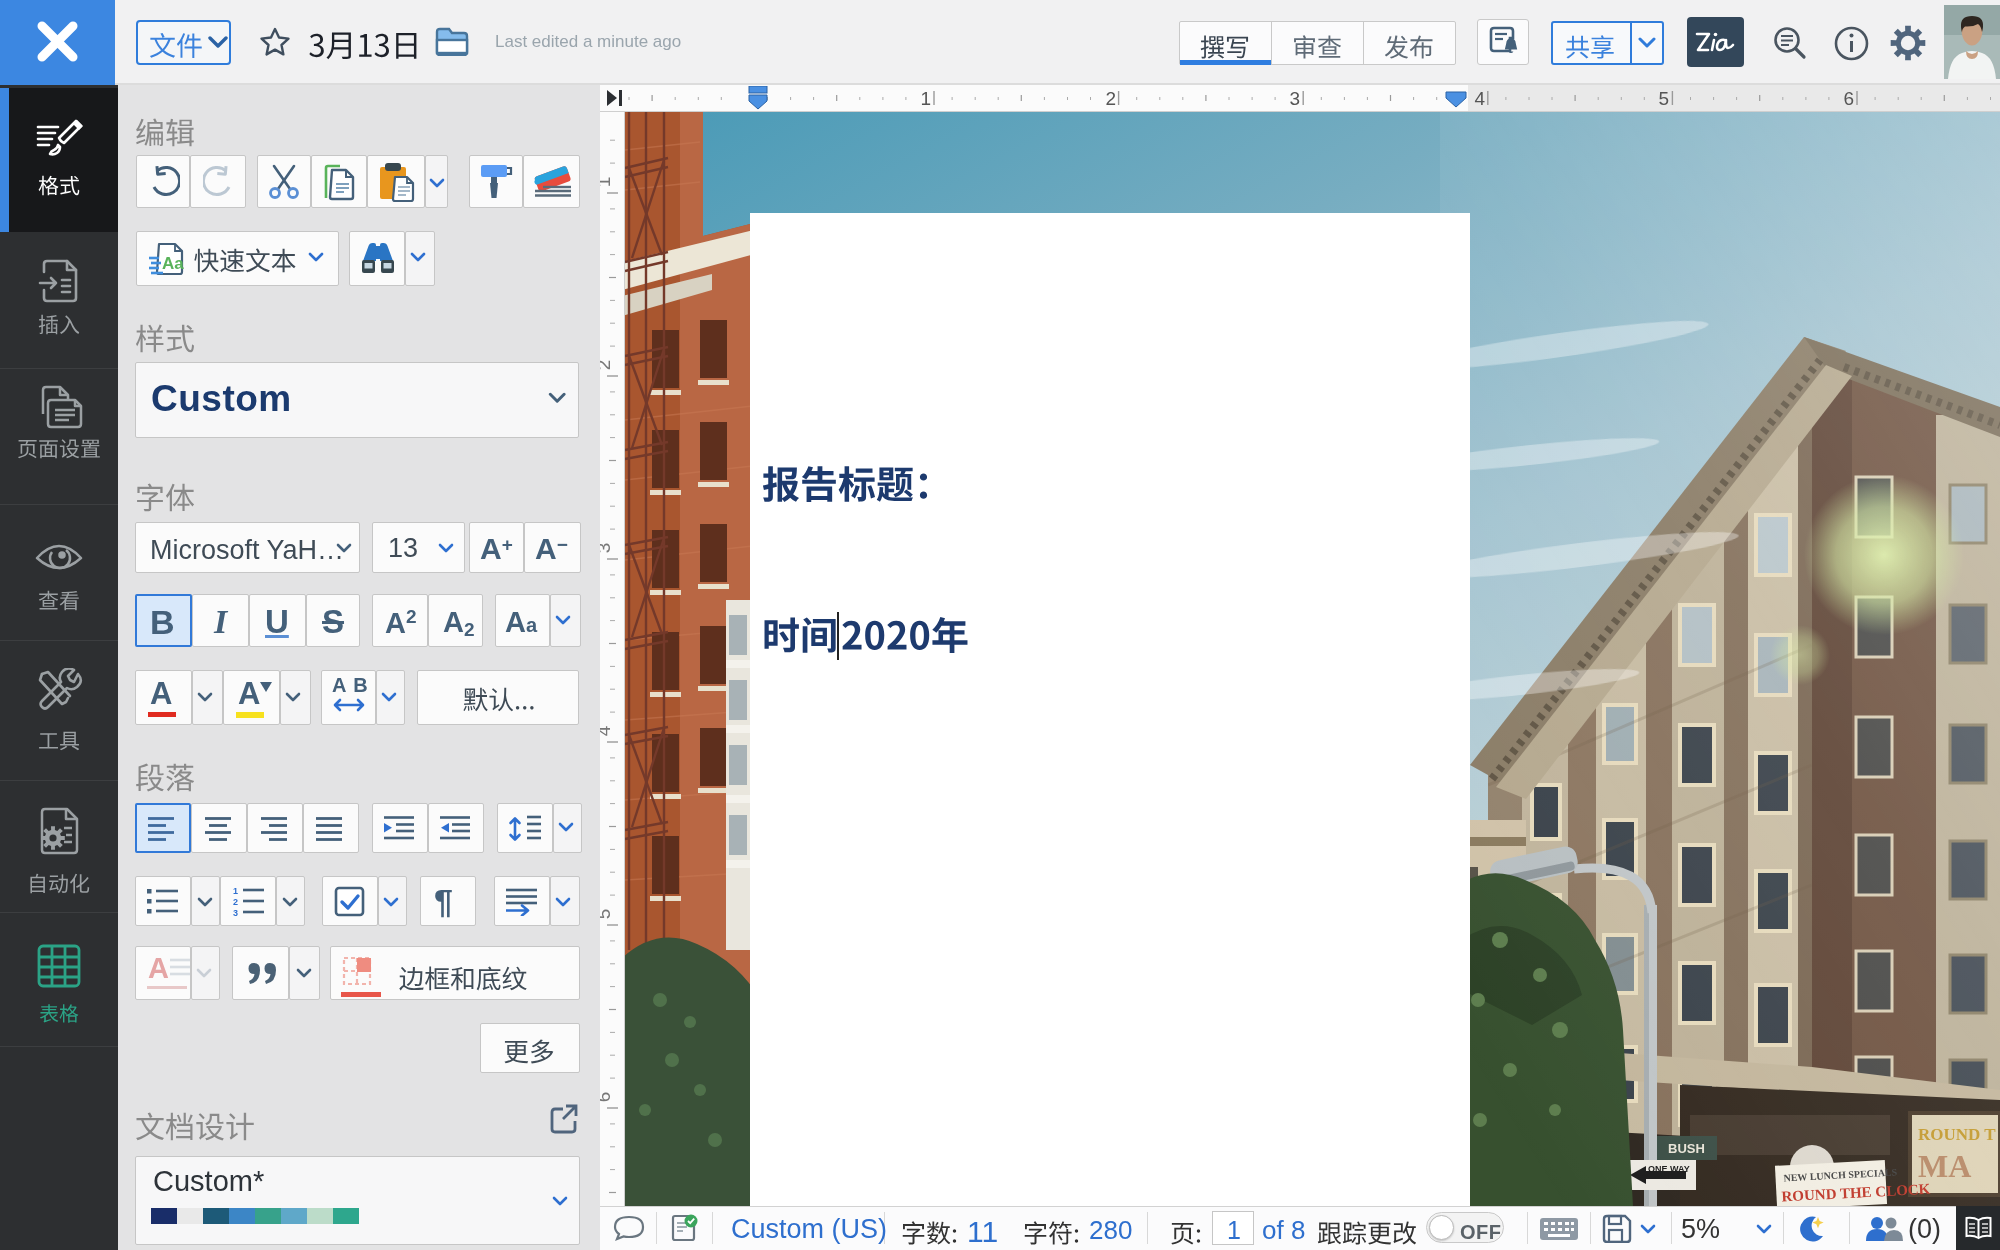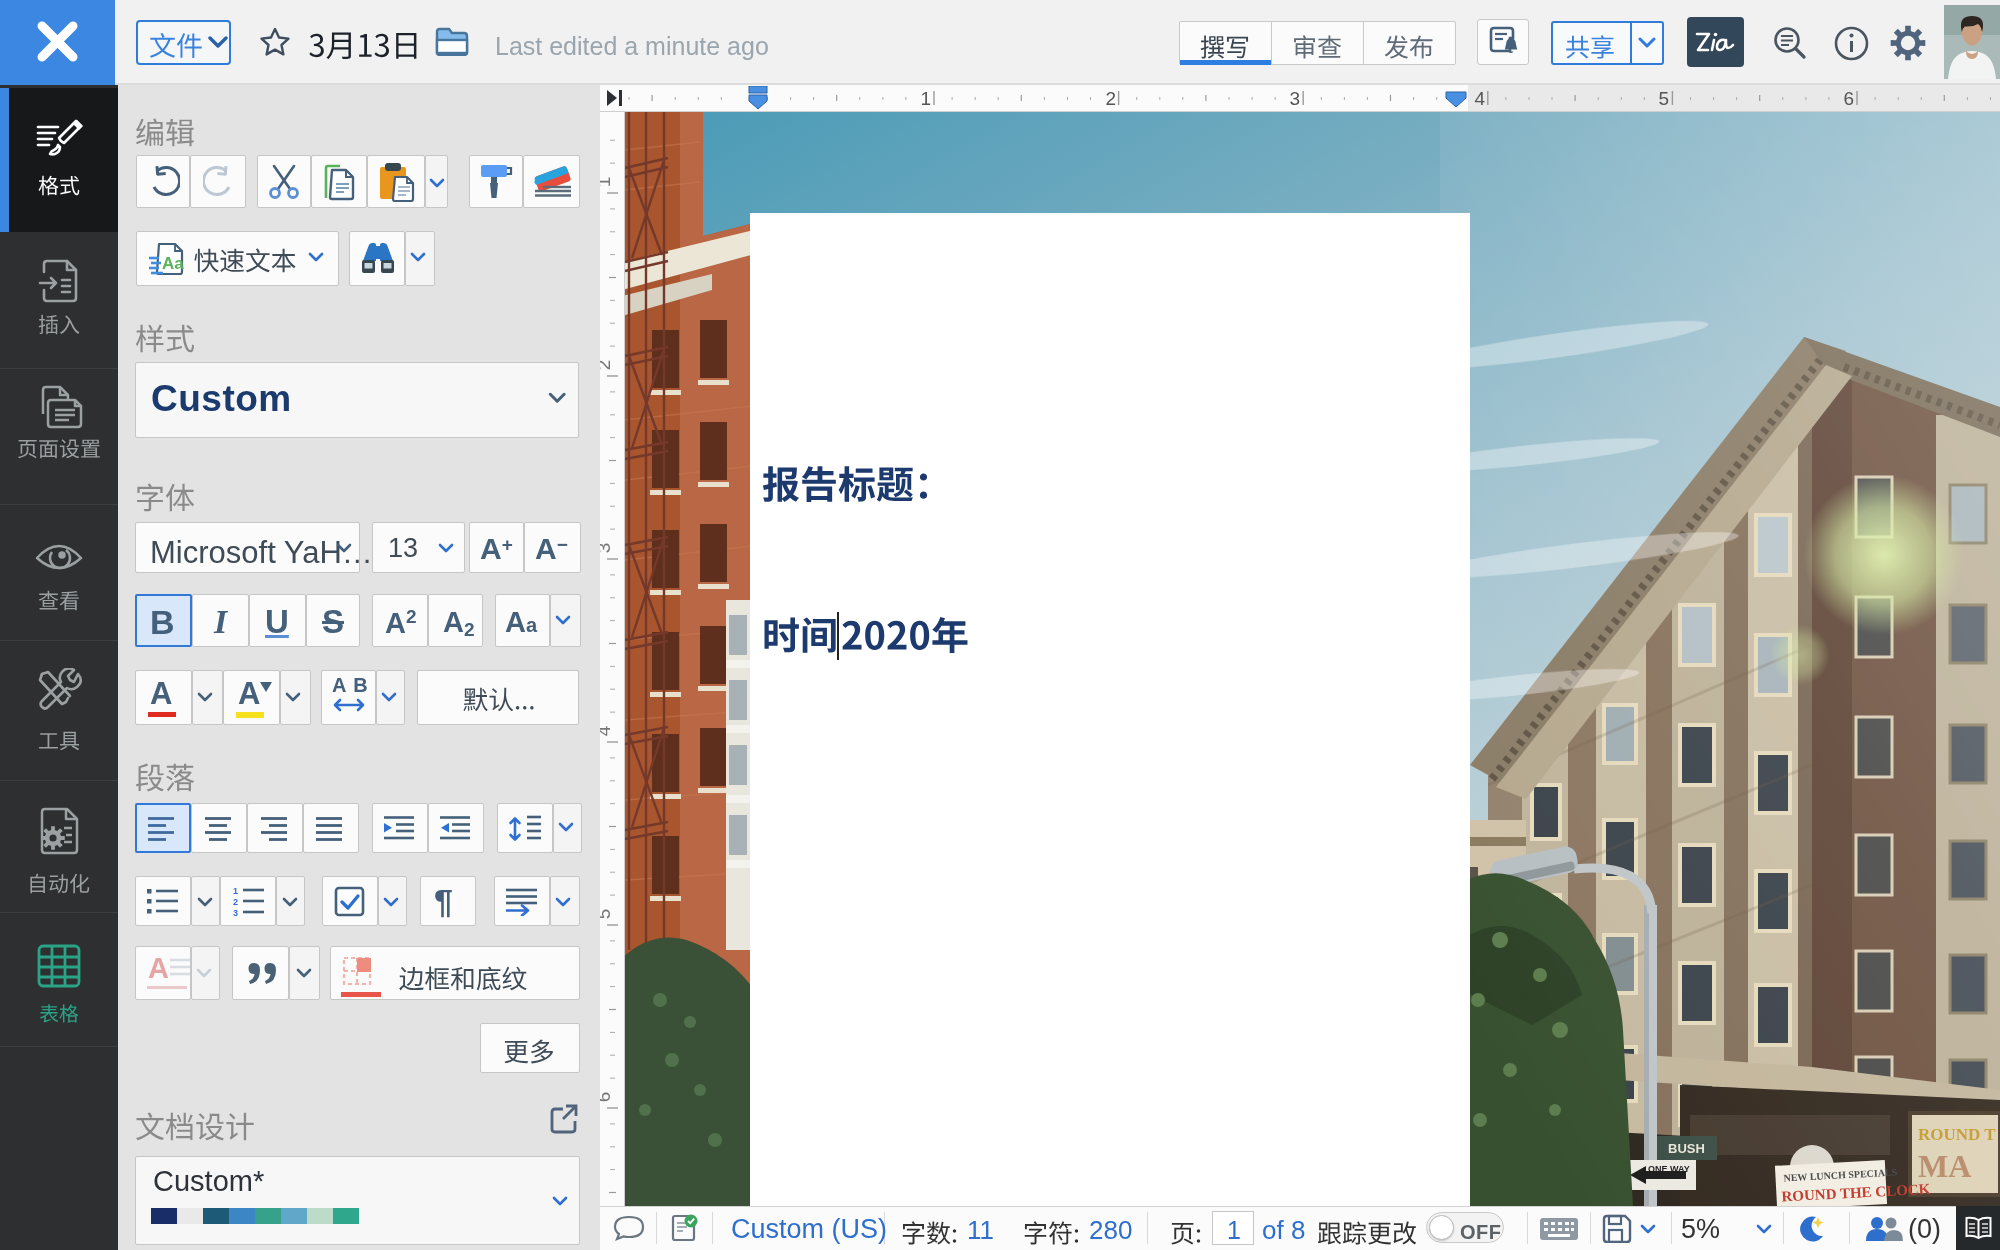--- a/index.html
+++ b/index.html
@@ -29,21 +29,21 @@
 <svg class="abs" style="left:259px;top:26px" width="32" height="32">
       <path d="M16 3 L20 11.5 L29.5 12.6 L22.5 19 L24.4 28.4 L16 23.6 L7.6 28.4 L9.5 19 L2.5 12.6 L12 11.5 Z" fill="none" stroke="#3f4e5e" stroke-width="2.4" stroke-linejoin="round"></path>
     </svg>
 <svg style="position:absolute;left:308px;top:24px;overflow:visible" width="114" height="42" viewBox="0 -32.86 113.61 42.16">
       <path d="M8.153 0.403C12.214 0.403 15.469 -2.015 15.469 -6.076C15.469 -9.207 13.33 -11.191 10.664 -11.842V-11.997C13.082 -12.834 14.693999999999999 -14.693999999999999 14.693999999999999 -17.453C14.693999999999999 -21.049 11.904 -23.126 8.06 -23.126C5.4559999999999995 -23.126 3.441 -21.979 1.736 -20.429L3.255 -18.631C4.557 -19.933 6.138 -20.832 7.967 -20.832C10.354 -20.832 11.811 -19.406 11.811 -17.236C11.811 -14.786999999999999 10.23 -12.896 5.518 -12.896V-10.725999999999999C10.788 -10.725999999999999 12.586 -8.928 12.586 -6.169C12.586 -3.565 10.695 -1.953 7.967 -1.953C5.394 -1.953 3.689 -3.193 2.356 -4.557L0.899 -2.7279999999999998C2.387 -1.085 4.619 0.403 8.153 0.403Z M23.622 -24.397V-14.849C23.622 -9.858 23.125999999999998 -3.565 18.104 0.837C18.630999999999997 1.147 19.529999999999998 2.015 19.871 2.511C22.909 -0.155 24.458999999999996 -3.658 25.233999999999998 -7.192H40.206999999999994V-0.992C40.206999999999994 -0.31 39.989999999999995 -0.093 39.245999999999995 -0.062C38.533 -0.031 36.022 0.0 33.449 -0.093C33.852 0.558 34.286 1.643 34.441 2.356C37.757999999999996 2.356 39.834999999999994 2.325 41.044 1.891C42.191 1.488 42.656 0.713 42.656 -0.961V-24.397ZM25.977999999999998 -22.134H40.206999999999994V-16.926H25.977999999999998ZM25.977999999999998 -14.725H40.206999999999994V-9.455H25.637C25.884999999999998 -11.284 25.977999999999998 -13.082 25.977999999999998 -14.725Z M50.933 0.0H63.394999999999996V-2.356H58.837999999999994V-22.723H56.668C55.428 -22.01 53.971 -21.483 51.955999999999996 -21.111V-19.313H56.016999999999996V-2.356H50.933Z M73.563 0.403C77.624 0.403 80.87899999999999 -2.015 80.87899999999999 -6.076C80.87899999999999 -9.207 78.74 -11.191 76.074 -11.842V-11.997C78.49199999999999 -12.834 80.104 -14.693999999999999 80.104 -17.453C80.104 -21.049 77.314 -23.126 73.47 -23.126C70.866 -23.126 68.851 -21.979 67.146 -20.429L68.66499999999999 -18.631C69.967 -19.933 71.548 -20.832 73.377 -20.832C75.764 -20.832 77.221 -19.406 77.221 -17.236C77.221 -14.786999999999999 75.64 -12.896 70.928 -12.896V-10.725999999999999C76.198 -10.725999999999999 77.996 -8.928 77.996 -6.169C77.996 -3.565 76.10499999999999 -1.953 73.377 -1.953C70.804 -1.953 69.09899999999999 -3.193 67.76599999999999 -4.557L66.309 -2.7279999999999998C67.797 -1.085 70.029 0.403 73.563 0.403Z M90.458 -10.911999999999999H105.92699999999999V-2.201H90.458ZM90.458 -13.206V-21.607H105.92699999999999V-13.206ZM88.071 -23.932V2.139H90.458V0.124H105.92699999999999V1.984H108.407V-23.932Z" fill="#1d2129"></path>
     </svg>
 <svg class="abs" style="left:435px;top:27px" width="34" height="29">
       <path d="M2 5 q0-3 3-3 h9 l3 4 h12 q3 0 3 3 v16 q0 3-3 3 H5 q-3 0-3-3 Z" fill="#85bcec" stroke="#48759b" stroke-width="2.4"></path>
       <rect x="2" y="13" width="30" height="13" fill="#fff" stroke="#48759b" stroke-width="2.4"></rect>
     </svg>
-<div class="lat" style="left:495px;top:32px;font-size:25px;color:#9aa5ad">Last edited a minute ago</div>
+<div class="lat" style="left:495px;top:32px;font-size:17px;color:#9aa5ad">Last edited a minute ago</div>
 <div class="abs" style="left:1179px;top:21px;width:277px;height:44px;background:#fbfbfc;border:1px solid #c9c9c9;border-radius:2px"></div>
 <div class="abs" style="left:1271px;top:21px;width:1px;height:44px;background:#c9c9c9"></div>
 <div class="abs" style="left:1363px;top:21px;width:1px;height:44px;background:#c9c9c9"></div>
 <svg style="position:absolute;left:1200px;top:30px;overflow:visible" width="50" height="34" viewBox="0 -26.50 50.00 34.00">
       <path d="M18.925 -2.225 17.525000000000002 -1.3C19.3 -0.375 21.475 1.05 22.55 2.0L24.075000000000003 0.9750000000000001C22.925 0.0 20.700000000000003 -1.35 18.925 -2.225ZM14.375 -1.675 12.625 -2.2C11.55 -1.0 9.575000000000001 0.05 7.7 0.775C8.1 1.075 8.75 1.725 9.025 2.075C10.950000000000001 1.225 13.100000000000001 -0.15000000000000002 14.375 -1.675ZM0.7000000000000001 -8.025 1.175 -6.2250000000000005 4.175 -7.2V-0.17500000000000002C4.175 0.17500000000000002 4.05 0.275 3.75 0.275C3.45 0.30000000000000004 2.475 0.30000000000000004 1.4000000000000001 0.25C1.625 0.775 1.875 1.55 1.925 2.0C3.5250000000000004 2.025 4.4750000000000005 1.9500000000000002 5.075 1.6500000000000001C5.7 1.375 5.925000000000001 0.8500000000000001 5.925000000000001 -0.17500000000000002V-7.775L8.675 -8.700000000000001L8.4 -10.4L5.925000000000001 -9.625V-14.200000000000001H8.625V-15.950000000000001H5.925000000000001V-20.975H4.175V-15.950000000000001H1.05V-14.200000000000001H4.175V-9.075000000000001ZM18.05 -4.45H13.975000000000001V-7.375H18.05ZM23.225 -8.925H19.775000000000002V-11.075000000000001H18.05V-8.925H13.975000000000001V-11.075000000000001H12.25V-8.925H9.15V-7.375H12.25V-4.45H8.025V-2.875H24.025000000000002V-4.45H19.775000000000002V-7.375H23.225ZM18.325 -13.675V-15.475000000000001H23.175V-20.200000000000003H16.75V-13.675C16.75 -12.0 17.25 -11.600000000000001 19.0 -11.600000000000001C19.400000000000002 -11.600000000000001 21.55 -11.600000000000001 21.925 -11.600000000000001C23.3 -11.600000000000001 23.75 -12.125 23.925 -14.100000000000001C23.475 -14.225000000000001 22.85 -14.450000000000001 22.525000000000002 -14.700000000000001C22.450000000000003 -13.25 22.35 -13.025 21.775000000000002 -13.025C21.325000000000003 -13.025 19.55 -13.025 19.200000000000003 -13.025C18.45 -13.025 18.325 -13.125 18.325 -13.675ZM18.325 -18.900000000000002H21.650000000000002V-16.775000000000002H18.325ZM10.8 -13.675V-15.475000000000001H15.5V-20.200000000000003H9.225V-13.65C9.225 -12.0 9.700000000000001 -11.600000000000001 11.425 -11.600000000000001C11.8 -11.600000000000001 13.825000000000001 -11.600000000000001 14.225000000000001 -11.600000000000001C15.55 -11.600000000000001 16.0 -12.125 16.150000000000002 -14.100000000000001C15.725000000000001 -14.200000000000001 15.100000000000001 -14.425 14.775 -14.675C14.700000000000001 -13.25 14.600000000000001 -13.025 14.05 -13.025C13.600000000000001 -13.025 11.950000000000001 -13.025 11.600000000000001 -13.025C10.9 -13.025 10.8 -13.125 10.8 -13.675ZM10.8 -18.900000000000002H14.0V-16.775000000000002H10.8Z M26.95 -19.650000000000002V-14.75H28.825V-17.900000000000002H46.125V-14.75H48.05V-19.650000000000002ZM27.275 -5.275V-3.5500000000000003H41.45V-5.275ZM32.5 -17.400000000000002C31.95 -14.450000000000001 31.05 -10.375 30.375 -7.9750000000000005H43.625C43.150000000000006 -3.0500000000000003 42.6 -0.9 41.875 -0.275C41.6 -0.025 41.3 0.0 40.725 0.0C40.075 0.0 38.4 -0.025 36.65 -0.17500000000000002C37.0 0.325 37.225 1.075 37.275 1.6C38.9 1.7000000000000002 40.525 1.725 41.35 1.675C42.3 1.625 42.875 1.4500000000000002 43.45 0.875C44.425 -0.07500000000000001 44.975 -2.575 45.575 -8.8C45.625 -9.075000000000001 45.650000000000006 -9.675 45.650000000000006 -9.675H32.75L33.475 -12.850000000000001H44.975V-14.5H33.825L34.375 -17.2Z" fill="#3a4551"></path>
     </svg>
 <svg style="position:absolute;left:1292px;top:30px;overflow:visible" width="50" height="34" viewBox="0 -26.50 50.00 34.00">
       <path d="M10.725000000000001 -20.650000000000002C11.125 -19.950000000000003 11.55 -19.05 11.850000000000001 -18.325H2.075V-14.225000000000001H3.95V-16.525000000000002H20.975V-14.225000000000001H22.925V-18.325H13.600000000000001L14.0 -18.45C13.75 -19.175 13.15 -20.325000000000003 12.65 -21.175ZM5.425000000000001 -7.25H11.5V-4.425H5.425000000000001ZM5.425000000000001 -8.875V-11.625H11.5V-8.875ZM19.5 -7.25V-4.425H13.450000000000001V-7.25ZM19.5 -8.875H13.450000000000001V-11.625H19.5ZM11.5 -15.700000000000001V-13.275H3.625V-1.35H5.425000000000001V-2.75H11.5V1.9500000000000002H13.450000000000001V-2.75H19.5V-1.475H21.375V-13.275H13.450000000000001V-15.700000000000001Z M32.375 -5.45H42.5V-3.35H32.375ZM32.375 -8.8H42.5V-6.75H32.375ZM30.525 -10.15V-2.0H44.45V-10.15ZM26.85 -0.5V1.2000000000000002H48.25V-0.5ZM36.5 -21.0V-17.825H26.425V-16.175H34.475C32.325 -13.8 28.975 -11.65 25.9 -10.600000000000001C26.3 -10.25 26.85 -9.55 27.125 -9.1C30.525 -10.450000000000001 34.225 -13.075000000000001 36.5 -16.05V-10.925H38.35V-16.075C40.65 -13.175 44.400000000000006 -10.575000000000001 47.85 -9.3C48.125 -9.775 48.675 -10.5 49.1 -10.850000000000001C45.95 -11.825000000000001 42.55 -13.9 40.375 -16.175H48.6V-17.825H38.35V-21.0Z" fill="#5f6b77"></path>
     </svg>
 <svg style="position:absolute;left:1384px;top:30px;overflow:visible" width="50" height="34" viewBox="0 -26.50 50.00 34.00">
@@ -313,21 +313,21 @@
 <svg class="abs" style="left:548px;top:392px" width="18.4" height="12.65">
       <path d="M2 2 L8 8 L14 2" fill="none" stroke="#44607a" stroke-width="2.6" stroke-linecap="round" stroke-linejoin="round" transform="scale(1.15)"></path>
     </svg>
 <svg style="position:absolute;left:135px;top:477px;overflow:visible" width="60" height="41" viewBox="0 -31.80 60.00 40.80">
       <path d="M13.799999999999999 -10.889999999999999V-9.0H2.07V-6.84H13.799999999999999V-0.42C13.799999999999999 0.0 13.65 0.15 13.11 0.18C12.57 0.18 10.62 0.18 8.61 0.12C9.0 0.72 9.42 1.74 9.57 2.37C12.12 2.37 13.709999999999999 2.34 14.76 2.01C15.84 1.6199999999999999 16.169999999999998 0.96 16.169999999999998 -0.36V-6.84H27.9V-9.0H16.169999999999998V-10.11C18.81 -11.52 21.509999999999998 -13.559999999999999 23.369999999999997 -15.479999999999999L21.84 -16.65L21.33 -16.53H6.989999999999999V-14.399999999999999H19.05C17.52 -13.08 15.57 -11.76 13.799999999999999 -10.889999999999999ZM12.719999999999999 -24.72C13.29 -23.939999999999998 13.86 -22.95 14.25 -22.08H2.4V-15.87H4.62V-19.919999999999998H25.29V-15.87H27.599999999999998V-22.08H16.89C16.47 -23.07 15.69 -24.419999999999998 14.91 -25.41Z M37.53 -25.08C36.03 -20.55 33.57 -16.05 30.9 -13.11C31.35 -12.6 32.01 -11.4 32.22 -10.889999999999999C33.12 -11.91 33.99 -13.08 34.8 -14.37V2.34H36.96V-18.15C37.98 -20.189999999999998 38.879999999999995 -22.349999999999998 39.629999999999995 -24.48ZM42.480000000000004 -5.25V-3.1799999999999997H47.43V2.2199999999999998H49.620000000000005V-3.1799999999999997H54.45V-5.25H49.620000000000005V-15.629999999999999C51.480000000000004 -10.41 54.36 -5.37 57.480000000000004 -2.52C57.9 -3.12 58.65 -3.9 59.19 -4.29C55.95 -6.8999999999999995 52.83 -11.94 51.06 -16.98H58.62V-19.14H49.620000000000005V-25.11H47.43V-19.14H38.94V-16.98H46.08C44.22 -11.879999999999999 41.07 -6.779999999999999 37.769999999999996 -4.14C38.28 -3.75 39.03 -2.9699999999999998 39.39 -2.4299999999999997C42.57 -5.31 45.51 -10.26 47.43 -15.54V-5.25Z" fill="#8a8a8a"></path>
     </svg>
 <div class="btn" style="left:135px;top:522px;width:225px;height:51px;"></div>
 <div class="btn" style="left:372px;top:522px;width:93px;height:51px;"></div>
 <div class="btn" style="left:469px;top:522px;width:55px;height:51px;"></div>
 <div class="btn" style="left:524px;top:522px;width:57px;height:51px;"></div>
-<div class="lat" style="left:150px;top:535px;font-size:31px;color:#3f4b56">Microsoft YaH…</div>
+<div class="lat" style="left:150px;top:535px;font-size:27px;color:#3f4b56">Microsoft YaH…</div>
 <svg class="abs" style="left:336px;top:543px" width="16" height="11">
       <path d="M2 2 L8 8 L14 2" fill="none" stroke="#44607a" stroke-width="2.6" stroke-linecap="round" stroke-linejoin="round" transform="scale(1)"></path>
     </svg>
 <div class="lat" style="left:388px;top:533px;font-size:27px;color:#3f4b56">13</div>
 <svg class="abs" style="left:438px;top:543px" width="16" height="11">
       <path d="M2 2 L8 8 L14 2" fill="none" stroke="#2e6fd0" stroke-width="2.6" stroke-linecap="round" stroke-linejoin="round" transform="scale(1)"></path>
     </svg>
 <div class="lat" style="left:480px;top:532px;font-size:30px;font-weight:bold;color:#44607a">A<span style="font-size:19px;vertical-align:8px">+</span></div>
 <div class="lat" style="left:535px;top:532px;font-size:30px;font-weight:bold;color:#44607a">A<span style="font-size:19px;vertical-align:8px">−</span></div>
 <div class="btn" style="left:135px;top:594px;width:57px;height:53px;background:#d8e8fa;border:2px solid #3179d8"></div>
@@ -1012,21 +1012,21 @@
         <line x1="7" y1="14" x2="17" y2="14"></line>
         <line x1="7" y1="18" x2="13" y2="18"></line>
       </g>
       <circle cx="21" cy="8" r="6.5" fill="#3ba45c"></circle>
       <path d="M18 8 l2.2 2.2 l4-4.5" fill="none" stroke="#fff" stroke-width="1.8"></path>
     </svg>
 <div class="lat" style="left:731px;top:1214px;font-size:27px;color:#2e6fce">Custom (US)</div>
 <svg style="position:absolute;left:901px;top:1216px;overflow:visible" width="57" height="34" viewBox="0 -26.50 56.95 34.00">
       <path d="M11.5 -9.075000000000001V-7.5H1.725V-5.7H11.5V-0.35000000000000003C11.5 0.0 11.375 0.125 10.925 0.15000000000000002C10.475000000000001 0.15000000000000002 8.85 0.15000000000000002 7.175000000000001 0.1C7.5 0.6000000000000001 7.8500000000000005 1.4500000000000002 7.9750000000000005 1.975C10.100000000000001 1.975 11.425 1.9500000000000002 12.3 1.675C13.200000000000001 1.35 13.475000000000001 0.8 13.475000000000001 -0.30000000000000004V-5.7H23.25V-7.5H13.475000000000001V-8.425C15.675 -9.600000000000001 17.925 -11.3 19.475 -12.9L18.2 -13.875L17.775000000000002 -13.775H5.825V-12.0H15.875C14.600000000000001 -10.9 12.975000000000001 -9.8 11.5 -9.075000000000001ZM10.600000000000001 -20.6C11.075000000000001 -19.950000000000003 11.55 -19.125 11.875 -18.400000000000002H2.0V-13.225000000000001H3.85V-16.6H21.075000000000003V-13.225000000000001H23.0V-18.400000000000002H14.075000000000001C13.725000000000001 -19.225 13.075000000000001 -20.35 12.425 -21.175Z M36.075 -20.525000000000002C35.625 -19.55 34.825 -18.075 34.2 -17.2L35.425 -16.6C36.075 -17.425 36.925 -18.675 37.65 -19.825000000000003ZM27.2 -19.825000000000003C27.85 -18.775000000000002 28.525 -17.400000000000002 28.75 -16.525000000000002L30.175 -17.150000000000002C29.95 -18.05 29.275 -19.400000000000002 28.575 -20.375ZM35.25 -6.5C34.675 -5.2 33.875 -4.1000000000000005 32.925 -3.1500000000000004C31.975 -3.625 31.0 -4.1000000000000005 30.075 -4.5C30.425 -5.1000000000000005 30.825 -5.775 31.175 -6.5ZM27.75 -3.825C28.975 -3.35 30.35 -2.725 31.6 -2.075C30.0 -0.925 28.075 -0.125 26.025 0.35000000000000003C26.35 0.7000000000000001 26.75 1.35 26.925 1.8C29.225 1.175 31.35 0.2 33.15 -1.25C33.975 -0.75 34.725 -0.275 35.3 0.15000000000000002L36.5 -1.075C35.925 -1.475 35.2 -1.925 34.375 -2.375C35.7 -3.8000000000000003 36.75 -5.550000000000001 37.375 -7.7250000000000005L36.35 -8.15L36.05 -8.075000000000001H31.95L32.5 -9.375L30.825 -9.675C30.65 -9.175 30.4 -8.625 30.15 -8.075000000000001H26.75V-6.5H29.375C28.85 -5.5 28.275 -4.575 27.75 -3.825ZM31.425 -21.025000000000002V-16.35H26.25V-14.8H30.85C29.65 -13.175 27.725 -11.625 25.975 -10.875C26.35 -10.525 26.775 -9.875 27.0 -9.450000000000001C28.525 -10.275 30.175 -11.675 31.425 -13.15V-10.100000000000001H33.175V-13.5C34.375 -12.625 35.9 -11.450000000000001 36.525 -10.875L37.575 -12.225000000000001C36.975 -12.65 34.775 -14.05 33.55 -14.8H38.275V-16.35H33.175V-21.025000000000002ZM40.725 -20.8C40.1 -16.400000000000002 38.975 -12.200000000000001 37.025 -9.575000000000001C37.425 -9.325000000000001 38.15 -8.725 38.45 -8.425C39.1 -9.35 39.65 -10.450000000000001 40.15 -11.675C40.7 -9.225 41.425 -6.95 42.35 -4.9750000000000005C40.95 -2.6 39.0 -0.775 36.275 0.55C36.625 0.925 37.15 1.675 37.325 2.075C39.875 0.7000000000000001 41.8 -1.0250000000000001 43.275000000000006 -3.225C44.525000000000006 -1.1 46.075 0.6000000000000001 48.025000000000006 1.7750000000000001C48.325 1.3 48.875 0.65 49.3 0.30000000000000004C47.2 -0.8250000000000001 45.55 -2.6500000000000004 44.275000000000006 -4.95C45.6 -7.525 46.45 -10.65 47.0 -14.4H48.7V-16.150000000000002H41.575C41.925 -17.55 42.225 -19.025000000000002 42.45 -20.525000000000002ZM45.225 -14.4C44.825 -11.525 44.225 -9.025 43.325 -6.9C42.375 -9.15 41.675 -11.700000000000001 41.2 -14.4Z M53.475 -9.75C54.375 -9.75 55.125 -10.450000000000001 55.125 -11.5C55.125 -12.525 54.375 -13.25 53.475 -13.25C52.55 -13.25 51.825 -12.525 51.825 -11.5C51.825 -10.450000000000001 52.55 -9.75 53.475 -9.75ZM53.475 0.325C54.375 0.325 55.125 -0.375 55.125 -1.4000000000000001C55.125 -2.45 54.375 -3.1500000000000004 53.475 -3.1500000000000004C52.55 -3.1500000000000004 51.825 -2.45 51.825 -1.4000000000000001C51.825 -0.375 52.55 0.325 53.475 0.325Z" fill="#333333"></path>
     </svg>
-<div class="lat" style="left:967px;top:1215px;font-size:26px;color:#2e6fce">11</div>
+<div class="lat" style="left:967px;top:1215px;font-size:30px;color:#2e6fce">11</div>
 <svg style="position:absolute;left:1023px;top:1216px;overflow:visible" width="57" height="34" viewBox="0 -26.50 56.95 34.00">
       <path d="M11.5 -9.075000000000001V-7.5H1.725V-5.7H11.5V-0.35000000000000003C11.5 0.0 11.375 0.125 10.925 0.15000000000000002C10.475000000000001 0.15000000000000002 8.85 0.15000000000000002 7.175000000000001 0.1C7.5 0.6000000000000001 7.8500000000000005 1.4500000000000002 7.9750000000000005 1.975C10.100000000000001 1.975 11.425 1.9500000000000002 12.3 1.675C13.200000000000001 1.35 13.475000000000001 0.8 13.475000000000001 -0.30000000000000004V-5.7H23.25V-7.5H13.475000000000001V-8.425C15.675 -9.600000000000001 17.925 -11.3 19.475 -12.9L18.2 -13.875L17.775000000000002 -13.775H5.825V-12.0H15.875C14.600000000000001 -10.9 12.975000000000001 -9.8 11.5 -9.075000000000001ZM10.600000000000001 -20.6C11.075000000000001 -19.950000000000003 11.55 -19.125 11.875 -18.400000000000002H2.0V-13.225000000000001H3.85V-16.6H21.075000000000003V-13.225000000000001H23.0V-18.400000000000002H14.075000000000001C13.725000000000001 -19.225 13.075000000000001 -20.35 12.425 -21.175Z M34.875 -6.925000000000001C35.975 -5.325 37.375 -3.1750000000000003 38.025 -1.9000000000000001L39.625 -2.875C38.925 -4.1000000000000005 37.5 -6.175000000000001 36.4 -7.7250000000000005ZM43.35 -13.525V-10.8H33.425V-9.075000000000001H43.35V-0.4C43.35 0.025 43.2 0.125 42.7 0.15000000000000002C42.25 0.17500000000000002 40.575 0.17500000000000002 38.8 0.125C39.075 0.65 39.35 1.425 39.45 1.9500000000000002C41.7 1.9500000000000002 43.175 1.925 44.025000000000006 1.6500000000000001C44.875 1.35 45.175 0.8 45.175 -0.375V-9.075000000000001H48.575V-10.8H45.175V-13.525ZM31.5 -13.75C30.225 -11.025 28.15 -8.3 26.025 -6.525C26.425 -6.15 27.075 -5.375 27.325 -5.0C28.15 -5.7250000000000005 28.975 -6.6000000000000005 29.75 -7.575V2.0H31.575V-10.125C32.2 -11.125 32.775 -12.125 33.275 -13.15ZM29.55 -21.075000000000003C28.775 -18.575 27.45 -16.075 25.9 -14.450000000000001C26.35 -14.225000000000001 27.125 -13.700000000000001 27.475 -13.4C28.3 -14.375 29.1 -15.625 29.825 -17.0H31.125C31.675 -15.850000000000001 32.3 -14.475000000000001 32.65 -13.625L34.325 -14.200000000000001C34.025 -14.9 33.475 -16.0 32.975 -17.0H36.875V-18.6H30.575C30.875 -19.275000000000002 31.15 -19.975 31.375 -20.650000000000002ZM39.4 -21.075000000000003C38.65 -18.575 37.275 -16.2 35.625 -14.65C36.075 -14.4 36.85 -13.875 37.2 -13.575000000000001C38.075 -14.5 38.925 -15.675 39.65 -17.0H41.375C42.075 -15.975000000000001 42.85 -14.75 43.2 -13.975000000000001L44.85 -14.65C44.525000000000006 -15.275 43.95 -16.150000000000002 43.35 -17.0H48.35V-18.6H40.425C40.7 -19.275000000000002 40.95 -19.950000000000003 41.175 -20.650000000000002Z M53.475 -9.75C54.375 -9.75 55.125 -10.450000000000001 55.125 -11.5C55.125 -12.525 54.375 -13.25 53.475 -13.25C52.55 -13.25 51.825 -12.525 51.825 -11.5C51.825 -10.450000000000001 52.55 -9.75 53.475 -9.75ZM53.475 0.325C54.375 0.325 55.125 -0.375 55.125 -1.4000000000000001C55.125 -2.45 54.375 -3.1500000000000004 53.475 -3.1500000000000004C52.55 -3.1500000000000004 51.825 -2.45 51.825 -1.4000000000000001C51.825 -0.375 52.55 0.325 53.475 0.325Z" fill="#333333"></path>
     </svg>
 <div class="lat" style="left:1089px;top:1215px;font-size:26px;color:#2e6fce">280</div>
 <svg style="position:absolute;left:1170px;top:1216px;overflow:visible" width="32" height="34" viewBox="0 -26.50 31.95 34.00">
       <path d="M11.600000000000001 -11.55V-7.025C11.600000000000001 -4.3500000000000005 10.525 -1.375 1.25 0.47500000000000003C1.6500000000000001 0.875 2.1750000000000003 1.6 2.4000000000000004 2.0C12.125 -0.1 13.525 -3.575 13.525 -7.0V-11.55ZM13.625 -2.75C16.525000000000002 -1.4000000000000001 20.3 0.675 22.125 2.075L23.3 0.5750000000000001C21.35 -0.8 17.575 -2.7750000000000004 14.725000000000001 -4.025ZM4.275 -14.875V-3.2H6.2V-13.125H19.0V-3.25H20.975V-14.875H11.950000000000001C12.425 -15.75 12.925 -16.825 13.375 -17.875H23.375V-19.625H1.85V-17.875H11.225000000000001C10.925 -16.900000000000002 10.475000000000001 -15.775 10.075000000000001 -14.875Z M28.475 -9.75C29.375 -9.75 30.125 -10.450000000000001 30.125 -11.5C30.125 -12.525 29.375 -13.25 28.475 -13.25C27.55 -13.25 26.825 -12.525 26.825 -11.5C26.825 -10.450000000000001 27.55 -9.75 28.475 -9.75ZM28.475 0.325C29.375 0.325 30.125 -0.375 30.125 -1.4000000000000001C30.125 -2.45 29.375 -3.1500000000000004 28.475 -3.1500000000000004C27.55 -3.1500000000000004 26.825 -2.45 26.825 -1.4000000000000001C26.825 -0.375 27.55 0.325 28.475 0.325Z" fill="#333333"></path>
     </svg>
 <div class="abs" style="left:1212px;top:1211px;width:42px;height:34px;background:#fff;border:1px solid #c6c6c6"></div>
 <div class="lat" style="left:1227px;top:1216px;font-size:25px;color:#2e6fce">1</div>
 <div class="lat" style="left:1262px;top:1215px;font-size:26px;color:#2e6fce">of 8</div>

